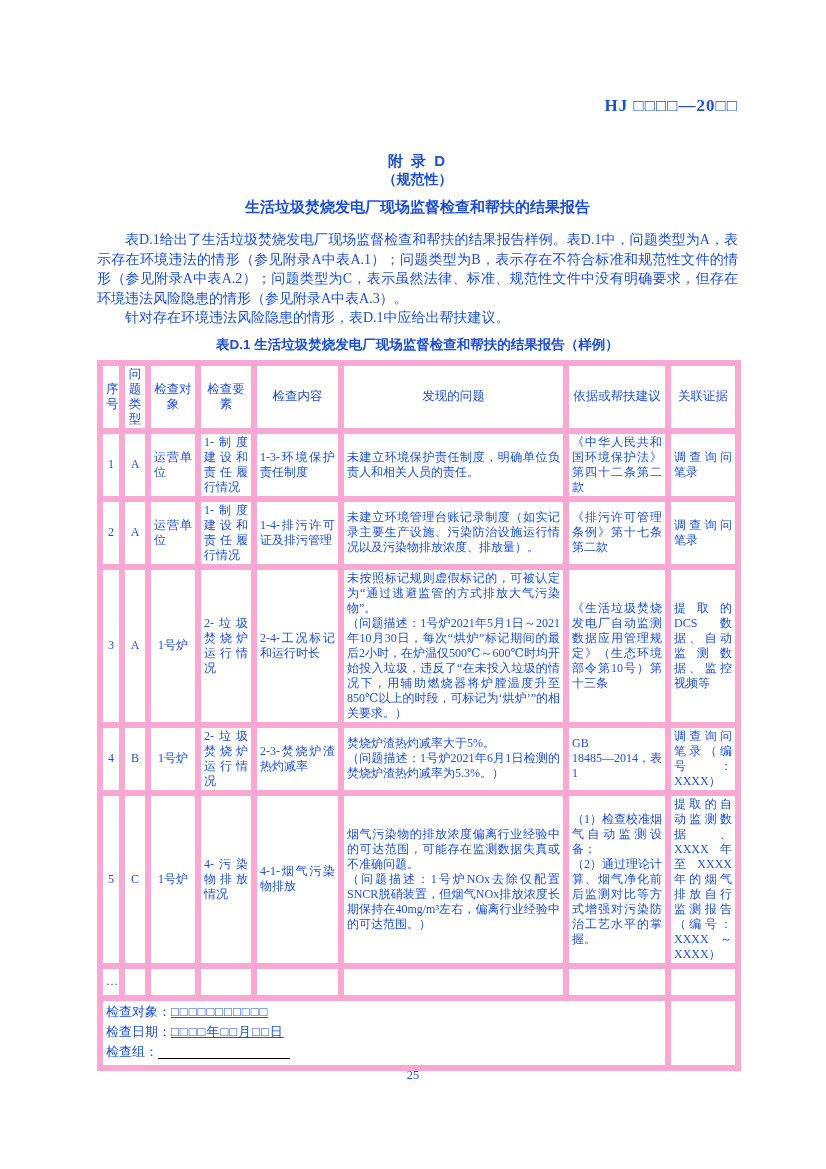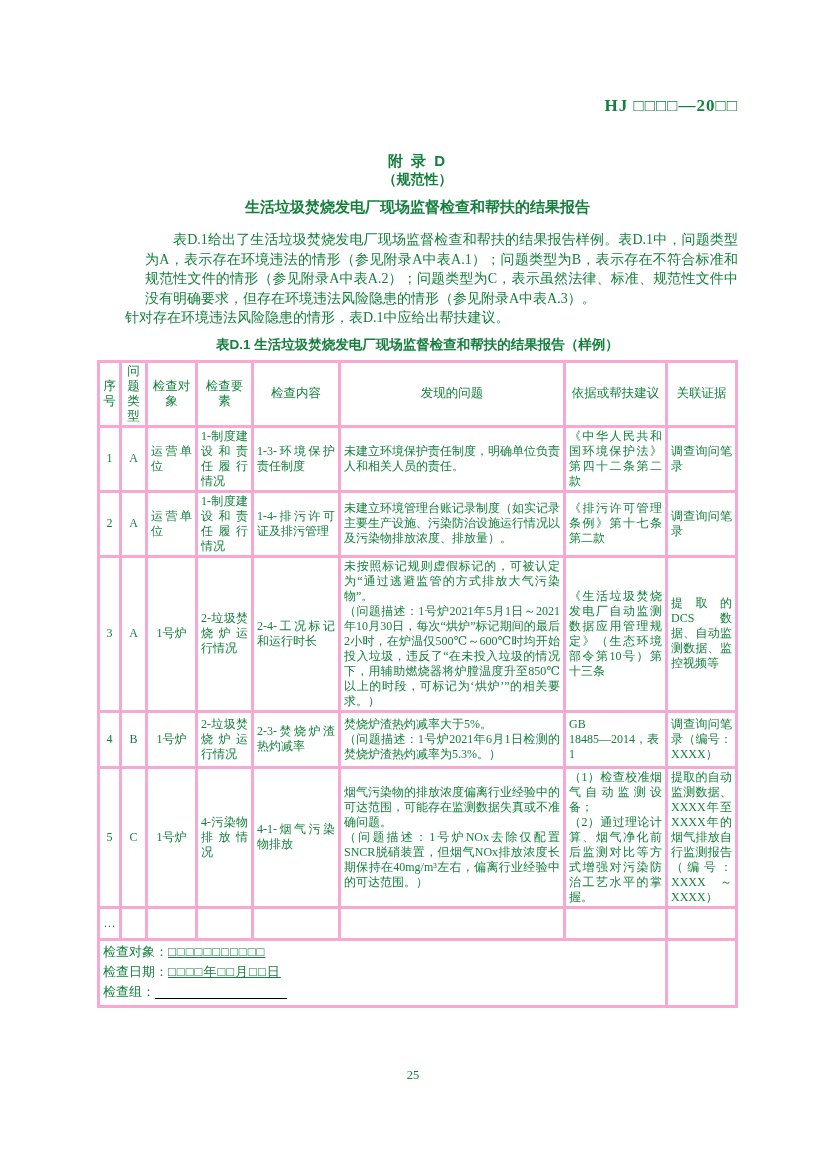--- a/index.html
+++ b/index.html
@@ -2,21 +2,21 @@
 <html><head>
 <meta charset="utf-8">
 <style>
   html,body{margin:0;padding:0;background:#e8e8e8;}
   .page{
     position:relative;
     width:826px;height:1169px;
     background:#ffffff;
     margin:0 auto;
     font-family:"Liberation Serif","DejaVu Serif",serif;
-    color:#15803d;
+    color:#1d4ed8;
     overflow:hidden;
   }
   .content{position:absolute;left:97px;top:0;width:641px;}
   .doc-code{
     margin-top:96px;
     text-align:right;
     font-weight:bold;
     font-size:17px;
     letter-spacing:1px;
     font-family:"Liberation Serif","DejaVu Serif",serif;
@@ -42,39 +42,39 @@
     font-weight:bold;
     font-size:15px;
   }
   .body-para{
     margin:0;
     text-indent:2em;
     text-align:justify;
     font-size:14px;
     line-height:19.5px;
   }
-  .body-para.first{margin-top:13px;margin-left:48px;}
+  .body-para.first{margin-top:13px;}
   .table-caption{
     margin-top:8px;
     margin-bottom:6px;
     text-align:center;
     font-family:"Liberation Sans","DejaVu Sans",sans-serif;
     font-weight:bold;
     font-size:13.5px;
   }
   table.report{
     table-layout:fixed;
     width:638px;
     border-collapse:collapse;
     border:2px solid #000;
     font-size:12px;
     line-height:15px;
   }
   table.report td, table.report th{
-    border:3px solid #f9a8d4;
+    border:6px solid #f9a8d4;
     padding:1px 3px;
     vertical-align:middle;
     font-weight:normal;
     overflow:hidden;
   }
   table.report th{font-size:12.5px;text-align:center;}
   td.c-center{text-align:center;}
   td.c-just{text-align:justify;}
   td.pre{white-space:pre-wrap;}
   tr.hdr{height:32px;}

